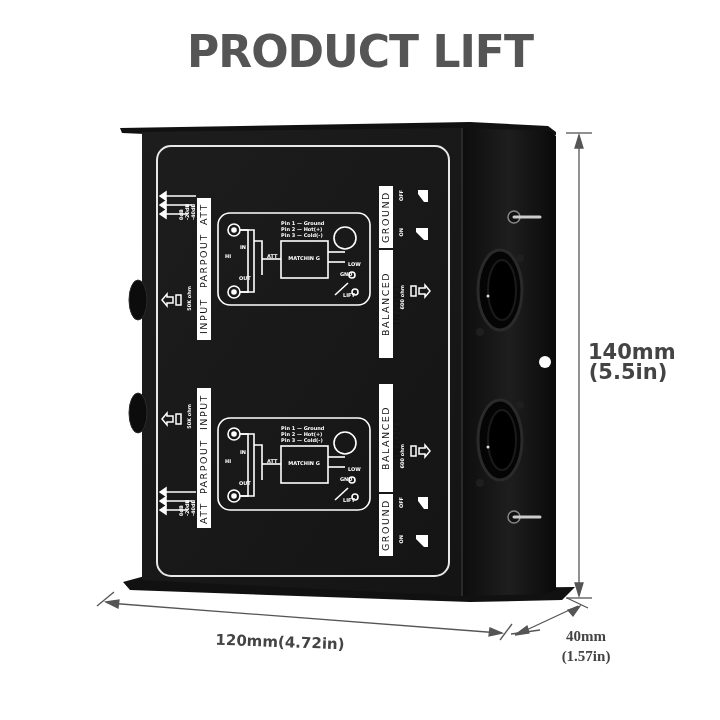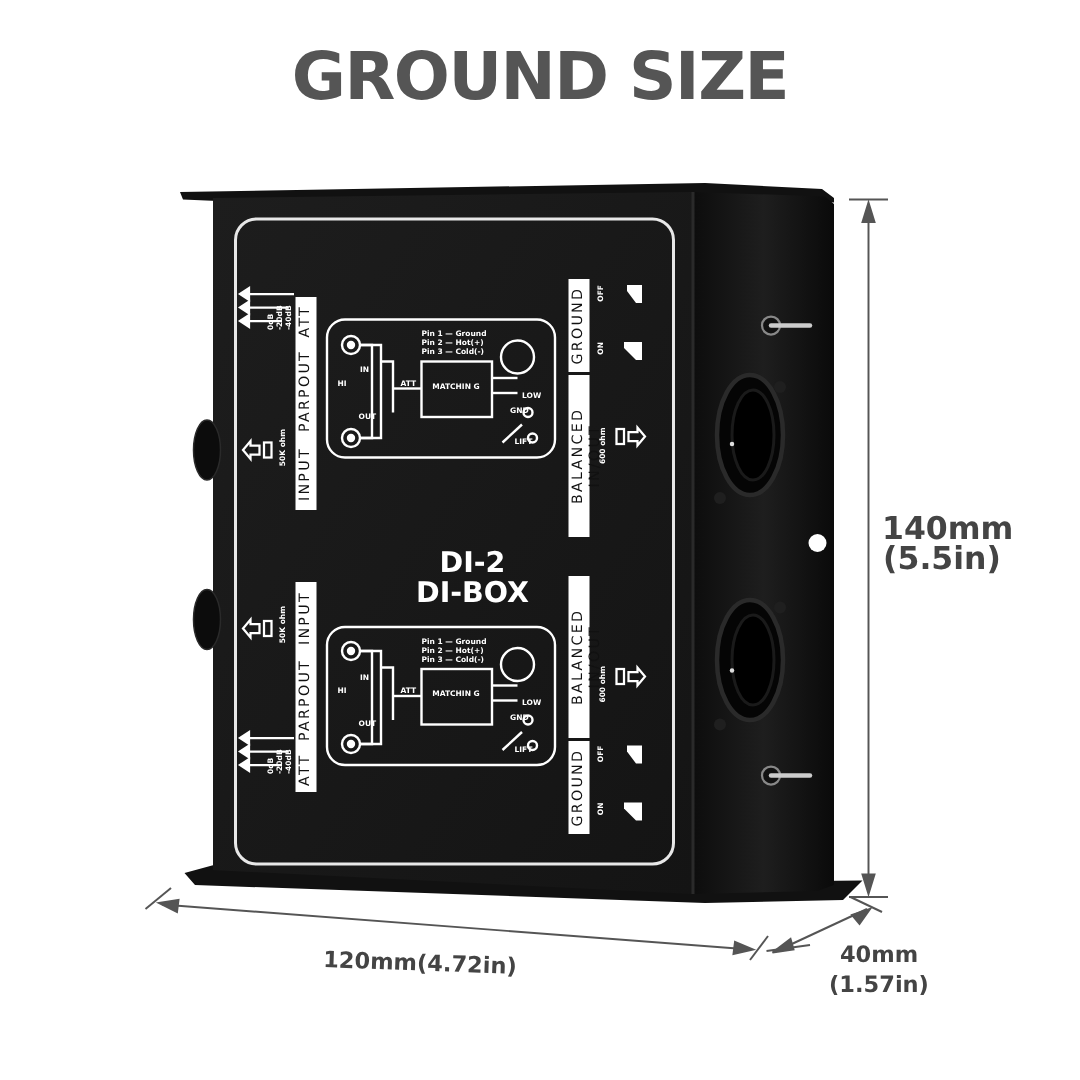--- a/index.html
+++ b/index.html
@@ -8,21 +8,21 @@
   .abs { position:absolute; }
   .dim-label { position:absolute; font-family:"DejaVu Sans", sans-serif; font-weight:bold; color:#444; text-align:center; line-height:20px; }
   .vtext { position:absolute; writing-mode:vertical-rl; transform:rotate(180deg); background:#fff; color:#111; font-family:"DejaVu Sans", sans-serif; font-size:9.5px; letter-spacing:1.5px; text-align:center; padding:2px 1px; }
   .vtext-r { position:absolute; writing-mode:vertical-rl; transform:rotate(180deg); background:#fff; color:#111; font-family:"DejaVu Sans", sans-serif; font-size:9.5px; letter-spacing:1.5px; text-align:center; padding:2px 1px; }
   .tiny { position:absolute; color:#fff; font-family:"DejaVu Sans", sans-serif; font-weight:bold; font-size:5px; writing-mode:vertical-rl; transform:rotate(180deg); }
   .model { position:absolute; color:#fff; font-family:"DejaVu Sans", sans-serif; font-weight:bold; text-align:center; }
 </style>
 </head>
 <body>
 
-<div class="title">GROUND SIZE</div>
+<div class="title">PRODUCT LIFT</div>
 
 <div class="abs" style="left:0;top:0;width:720px;height:720px;">
   <svg width="720" height="720" style="position:absolute;left:0;top:0">
     <defs>
       <linearGradient id="sideGrad" x1="0" x2="1" y1="0" y2="0">
         <stop offset="0" stop-color="#0d0d0d"></stop>
         <stop offset="0.5" stop-color="#1e1e1e"></stop>
         <stop offset="1" stop-color="#0a0a0a"></stop>
       </linearGradient>
       <linearGradient id="frontGrad" x1="0" x2="1" y1="0" y2="1">
@@ -161,24 +161,20 @@
         <polygon points="160,214 166,210 166,218"></polygon>
       <line x1="163" y1="492" x2="196" y2="492"></line>
         <polygon points="160,492 166,488 166,496"></polygon>
       <line x1="163" y1="501" x2="192" y2="501"></line>
         <polygon points="160,501 166,497 166,505"></polygon>
       <line x1="163" y1="510" x2="188" y2="510"></line>
         <polygon points="160,510 166,506 166,514"></polygon>
     </g>
   </svg>
 
-  <div class="model" style="left:250px;top:365px;width:130px;">
-    <div style="font-size:19px;line-height:20px;">DI-2</div>
-    <div style="font-size:19px;line-height:20px;">DI-BOX</div>
-  </div>
 
   <div class="vtext" style="left:197px;top:198px;width:12px;height:28px;">ATT</div>
   <div class="vtext" style="left:197px;top:230px;width:12px;height:58px;">PARPOUT</div>
   <div class="vtext" style="left:197px;top:292px;width:12px;height:44px;">INPUT</div>
   <div class="tiny" style="left:178px;top:196px;height:24px;">
     <span>0dB</span> <span>-20dB</span> <span>-40dB</span>
   </div>
   <div class="tiny" style="left:186px;top:286px;">50K ohm</div>
 
   <div class="vtext-r" style="left:379px;top:186px;width:12px;height:58px;">GROUND</div>
@@ -228,16 +224,16 @@
     <div class="abs" style="left:122px;top:58px;">GND</div>
     <div class="abs" style="left:125px;top:79px;">LIFT</div>
   </div>
 </div>
 
 <div class="dim-label" style="left:588px;top:342px;width:80px;font-size:21px;">
   <div>140mm</div>
   <div>(5.5in)</div>
 </div>
 <div class="dim-label" style="left:200px;top:632px;width:160px;font-size:15px;transform:rotate(2deg);">120mm(4.72in)</div>
-<div class="dim-label" style="left:548px;top:626px;width:76px;font-size:15px;">
+<div class="dim-label" style="left:548px;top:626px;width:76px;font-size:15px;font-family:Liberation Serif, serif;">
   <div>40mm</div>
   <div>(1.57in)</div>
 </div>
 
 </body></html>

